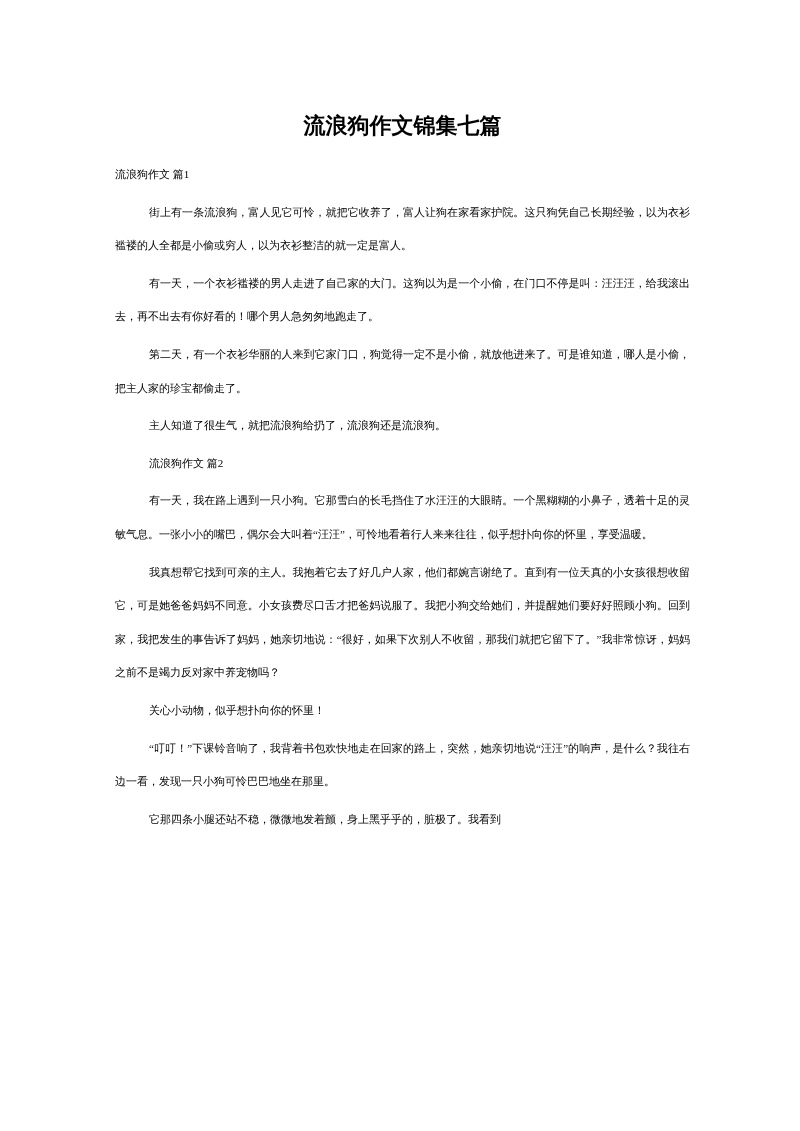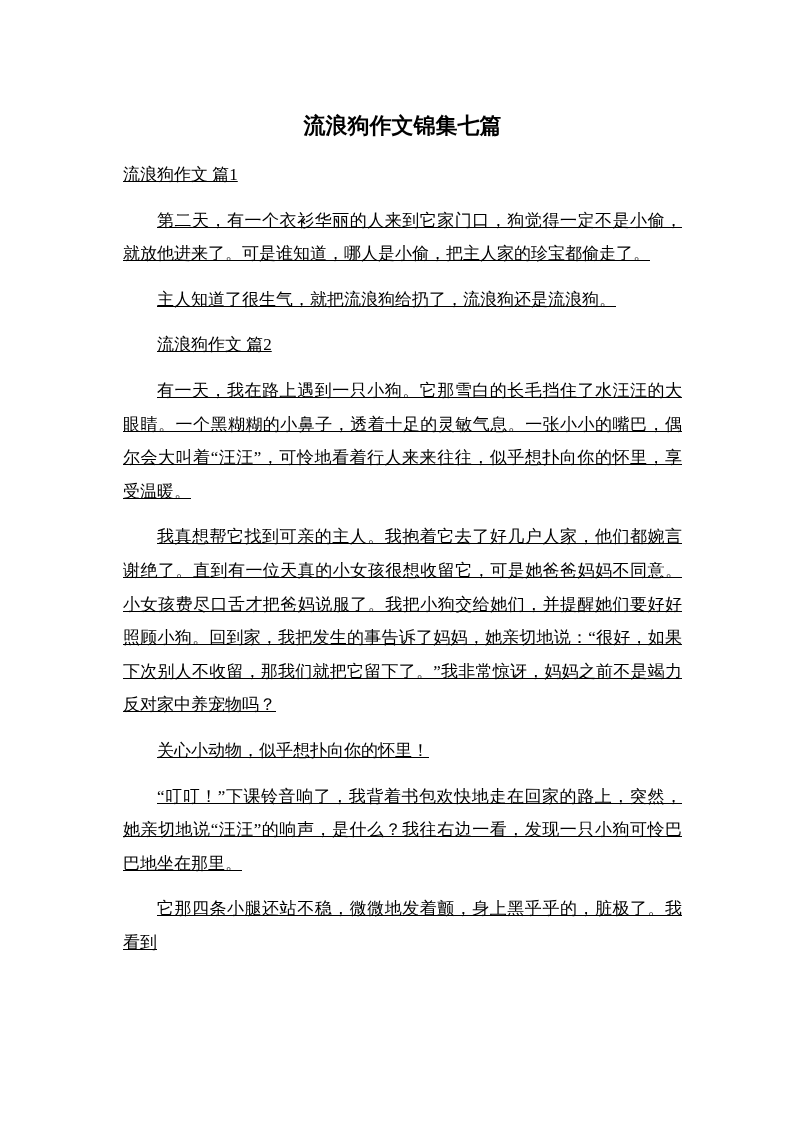--- a/index.html
+++ b/index.html
@@ -23,39 +23,40 @@
   }
   .doc-title {
     margin: 0 0 16px 0;
     text-align: center;
     font-size: 22px;
     font-weight: 700;
     line-height: 32px;
     color: #000000;
   }
   .para {
-    margin: 12px;
-    font-size: 17px;
+    margin: 4px;
+    font-size: 11px;
     line-height: 33.6px;
     text-align: justify;
     text-indent: 34px; 
     word-break: break-all;
-    text-decoration: underline;
   }
   .para.flush {
     text-indent: 0;
   }
 </style>
 </head>
 <body>
 
 <div class="page">
   <h1 class="doc-title">流浪狗作文锦集七篇</h1>
 
   <p class="para flush">流浪狗作文 篇1</p>
+  <p class="para">街上有一条流浪狗，富人见它可怜，就把它收养了，富人让狗在家看家护院。这只狗凭自己长期经验，以为衣衫褴褛的人全都是小偷或穷人，以为衣衫整洁的就一定是富人。</p>
+  <p class="para">有一天，一个衣衫褴褛的男人走进了自己家的大门。这狗以为是一个小偷，在门口不停是叫：汪汪汪，给我滚出去，再不出去有你好看的！哪个男人急匆匆地跑走了。</p>
   <p class="para">第二天，有一个衣衫华丽的人来到它家门口，狗觉得一定不是小偷，就放他进来了。可是谁知道，哪人是小偷，把主人家的珍宝都偷走了。</p>
   <p class="para">主人知道了很生气，就把流浪狗给扔了，流浪狗还是流浪狗。</p>
   <p class="para">流浪狗作文 篇2</p>
   <p class="para">有一天，我在路上遇到一只小狗。它那雪白的长毛挡住了水汪汪的大眼睛。一个黑糊糊的小鼻子，透着十足的灵敏气息。一张小小的嘴巴，偶尔会大叫着“汪汪”，可怜地看着行人来来往往，似乎想扑向你的怀里，享受温暖。</p>
   <p class="para">我真想帮它找到可亲的主人。我抱着它去了好几户人家，他们都婉言谢绝了。直到有一位天真的小女孩很想收留它，可是她爸爸妈妈不同意。小女孩费尽口舌才把爸妈说服了。我把小狗交给她们，并提醒她们要好好照顾小狗。回到家，我把发生的事告诉了妈妈，她亲切地说：“很好，如果下次别人不收留，那我们就把它留下了。”我非常惊讶，妈妈之前不是竭力反对家中养宠物吗？</p>
   <p class="para">关心小动物，似乎想扑向你的怀里！</p>
   <p class="para">“叮叮！”下课铃音响了，我背着书包欢快地走在回家的路上，突然，她亲切地说“汪汪”的响声，是什么？我往右边一看，发现一只小狗可怜巴巴地坐在那里。</p>
   <p class="para">它那四条小腿还站不稳，微微地发着颤，身上黑乎乎的，脏极了。我看到</p>
 </div>
 

